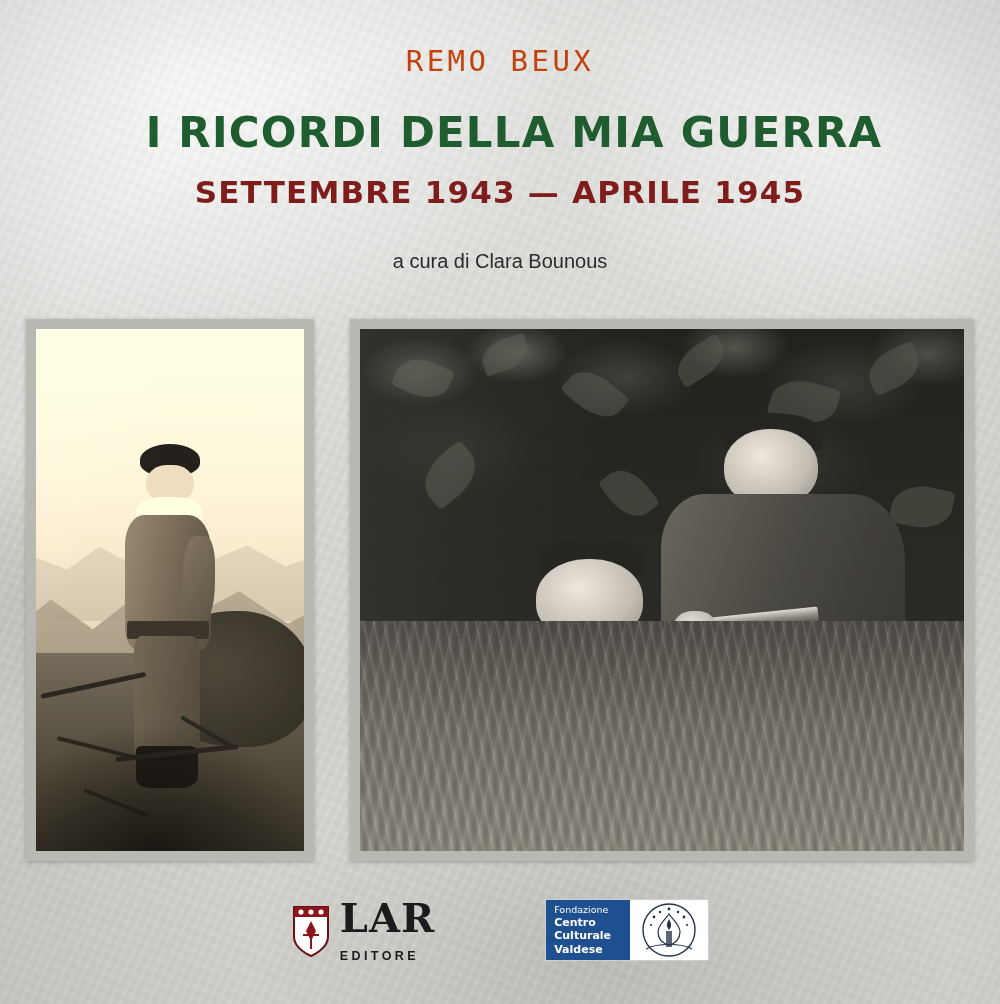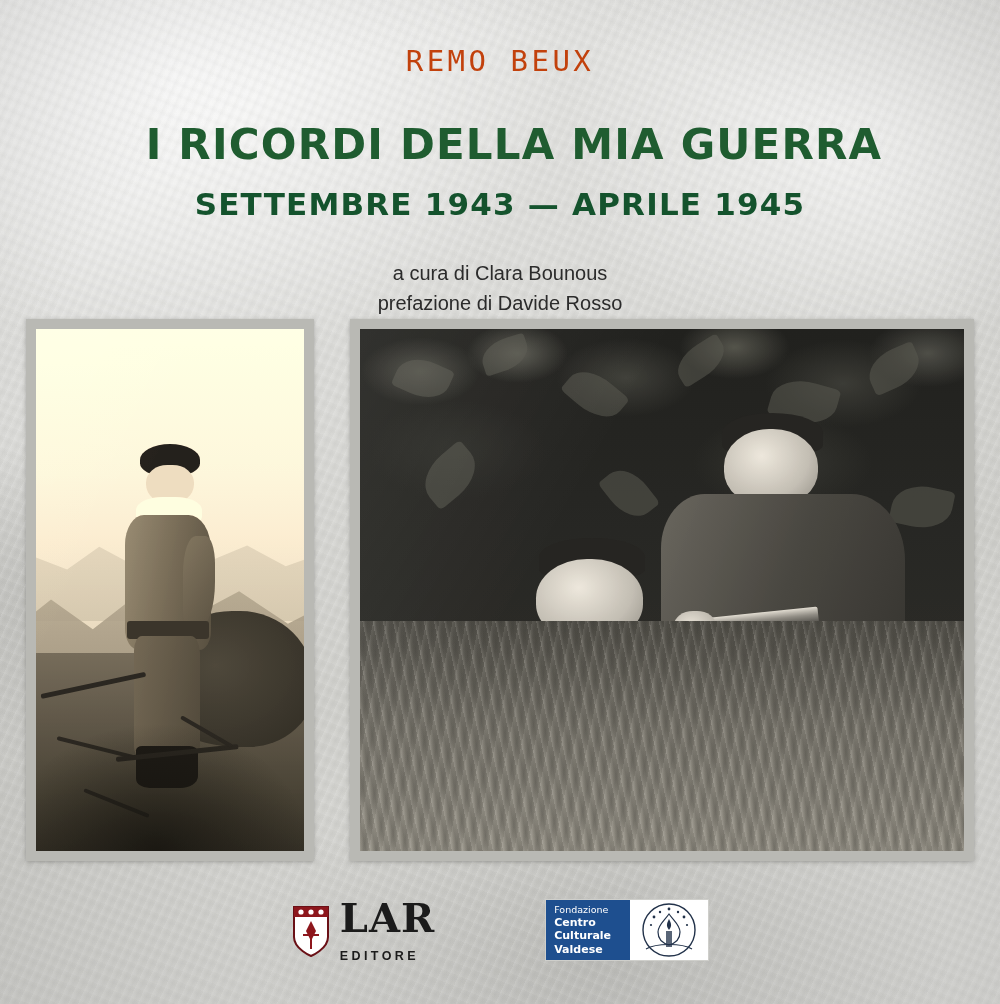--- a/index.html
+++ b/index.html
@@ -55,35 +55,35 @@
     z-index: 4;
   }
   .author {
     font-family: "DejaVu Sans Mono", monospace;
     font-size: 29px;
     letter-spacing: 3.5px;
     color: #c2410c;
     font-weight: 400;
   }
   .main-title {
-    margin-top: 42px;
+    margin-top: 30px;
     font-family: "DejaVu Sans", sans-serif;
     font-size: 42px;
     font-weight: bold;
     letter-spacing: 1.2px;
     color: #1f5c30;
     padding-left: 28px;
   }
   .subtitle {
     margin-top: 17px;
     font-family: "DejaVu Sans", sans-serif;
     font-size: 31px;
     font-weight: bold;
     letter-spacing: 1.2px;
-    color: #14532d;
+    color: #7f1d1d;
   }
   .credits {
     margin-top: 36px;
     font-family: Liberation Sans, sans-serif;
     font-size: 20px;
     line-height: 30px;
     color: #2b2b2b;
   }
 
   
@@ -362,21 +362,20 @@
   <div class="cover-bg"></div>
   <div class="cover-grain"></div>
   <div class="cover-vignette"></div>
 
   <div class="title-block">
     <div class="author">REMO BEUX</div>
     <div class="main-title">I RICORDI DELLA MIA GUERRA</div>
     <div class="subtitle">SETTEMBRE 1943 — APRILE 1945</div>
     <div class="credits">
       <div>a cura di Clara Bounous</div>
-      <div>prefazione di Davide Rosso</div>
     </div>
   </div>
 
   <div class="photo-frame photo-left">
     <div class="photo-inner">
       <div class="ph-l-sky"></div>
       <div class="ph-l-mtn-far"></div>
       <div class="ph-l-mtn-mid"></div>
       <div class="ph-l-ground"></div>
       <div class="ph-l-rock"></div>

